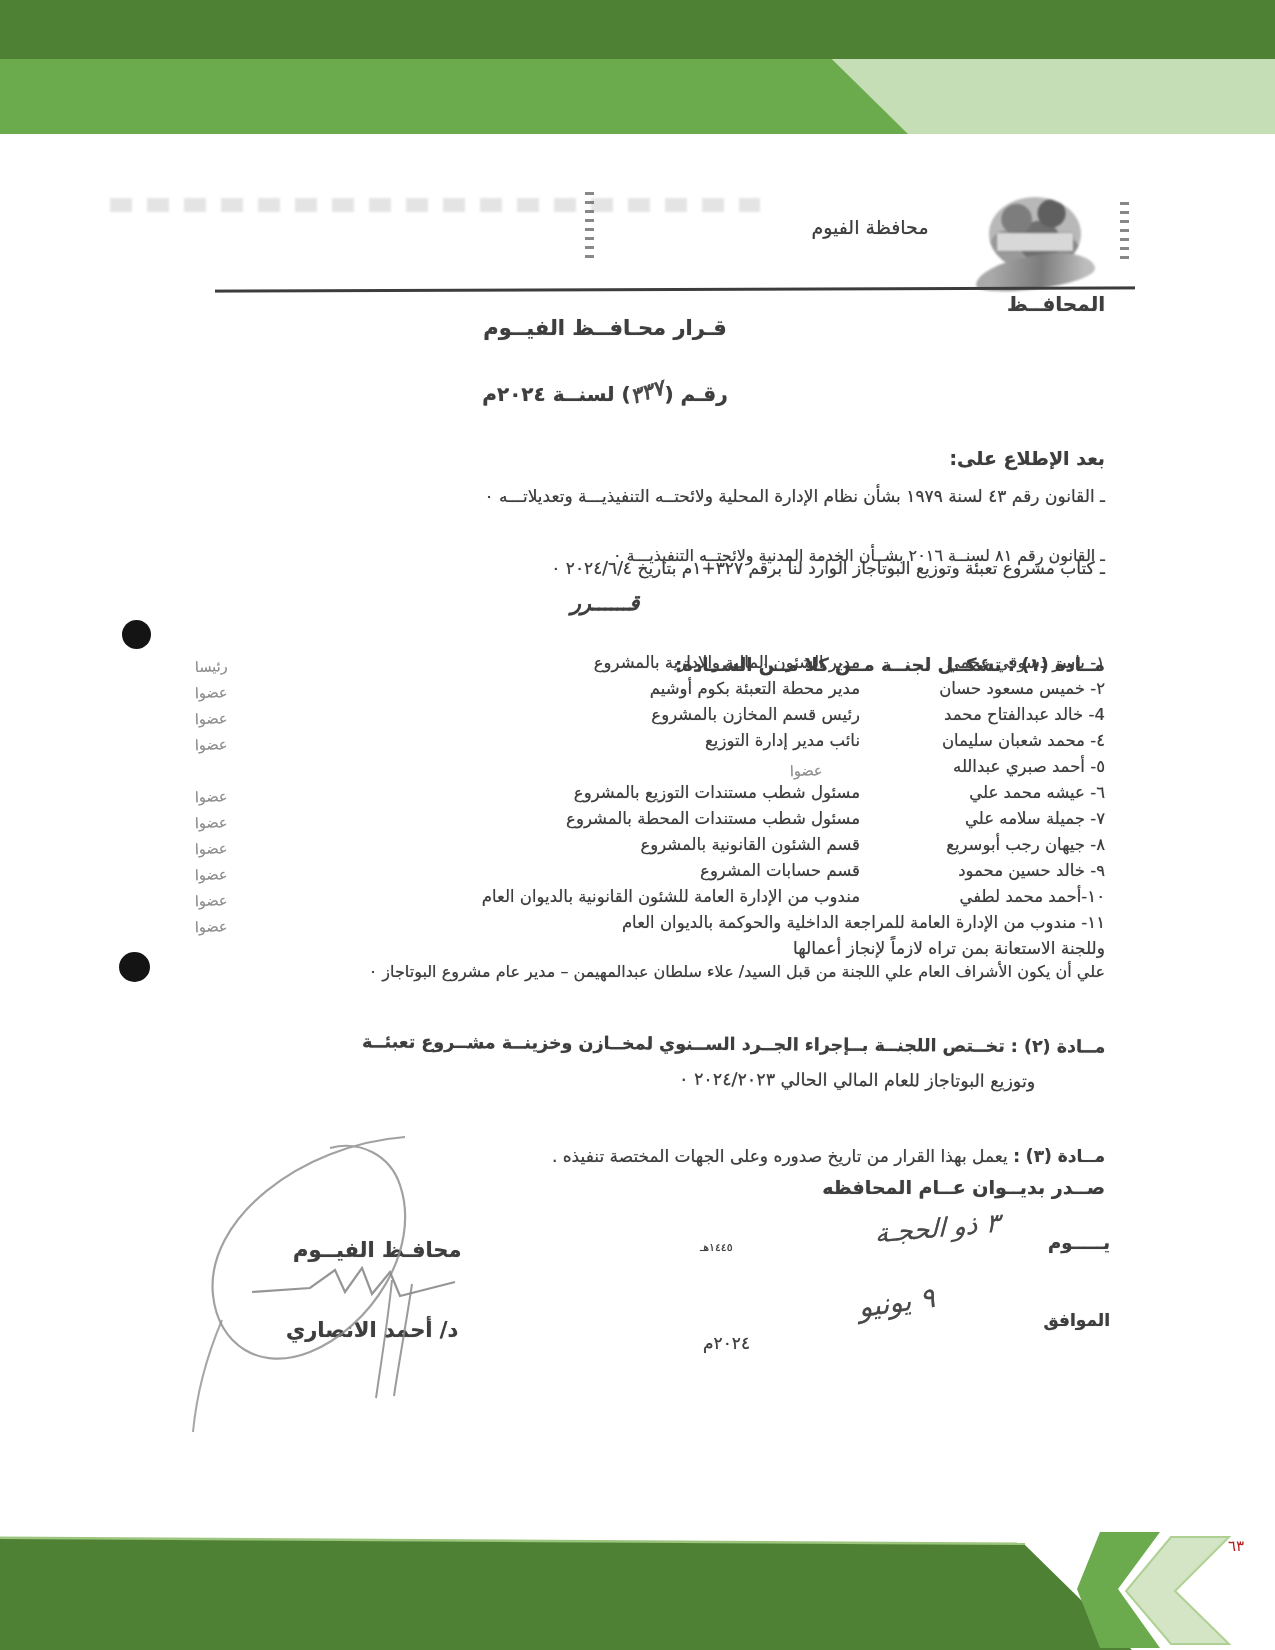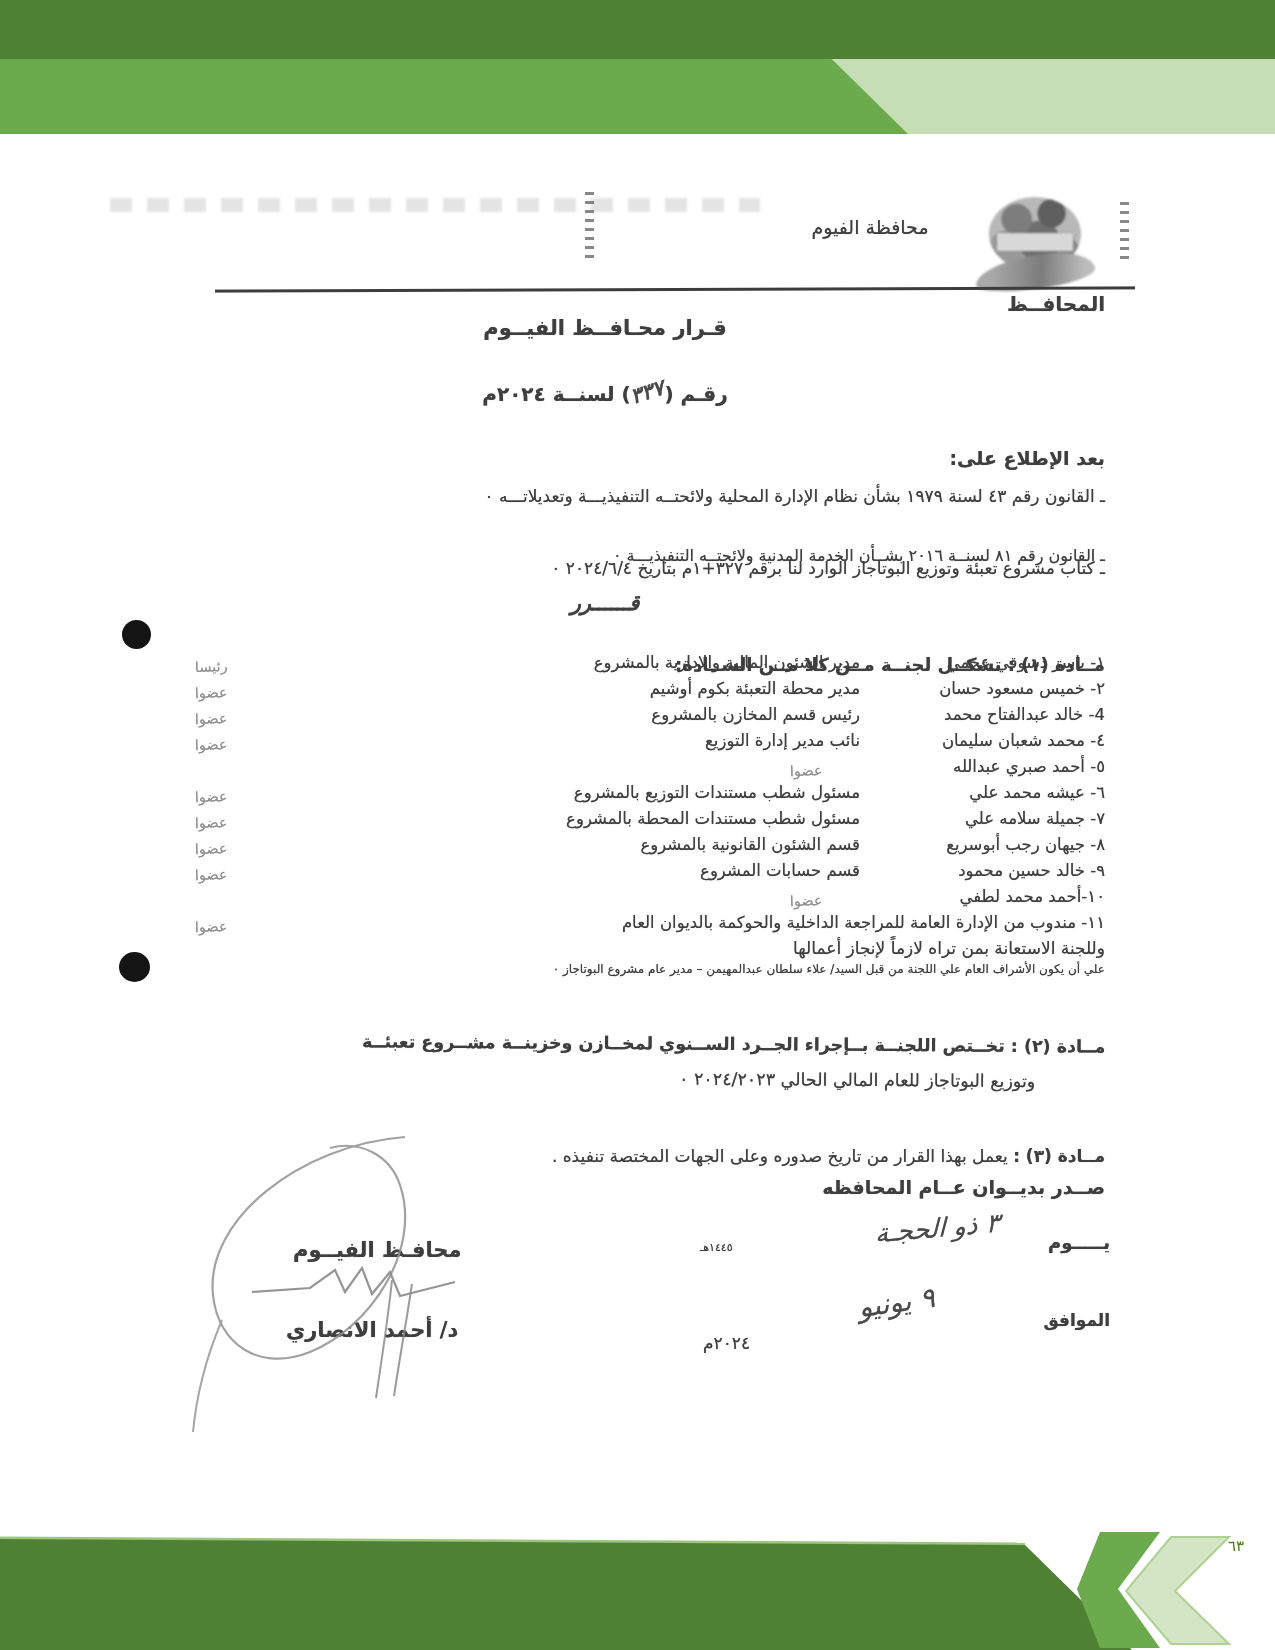--- a/index.html
+++ b/index.html
@@ -52,21 +52,21 @@
   .mrow{display:flex;flex-direction:row;height:26px;line-height:26px;font-size:16.5px;}
   .mrow .nm{width:245px;flex:0 0 auto;}
   .mrow .rl{flex:1 1 auto;}
   .mrow .cap{flex:0 0 70px;text-align:left;font-size:14.5px;line-height:15px;
              transform:translateY(9px) rotate(-2deg);}
   .mrow.wide .nm{width:auto;flex:1 1 auto;}
   
   .hw{font-style:italic;color:#4a4a4a;text-shadow:0 0 .6px rgba(70,70,70,.6);}
   
   .footer-svg{left:0;bottom:0;}
-  .pagenum{left:1228px;top:1537px;font-size:15px;color:#4d7c0f;letter-spacing:2px;}
+  .pagenum{left:1228px;top:1537px;font-size:15px;color:#b91c1c;letter-spacing:2px;}
 </style>
 </head>
 <body>
 
 <div class="abs bar-dark"></div>
 <div class="abs bar-light"></div>
 <div class="abs bar-mid"></div>
 
 <div class="abs noise"></div>
 <div class="abs dash-col" style="left:585px;top:192px;height:66px;"></div>
@@ -141,30 +141,31 @@
     <span class="rl">قسم الشئون القانونية بالمشروع</span>
     <span class="cap faint">عضوا</span>
   </div>
   <div class="mrow">
     <span class="nm">٩- خالد حسين محمود</span>
     <span class="rl">قسم حسابات المشروع</span>
     <span class="cap faint">عضوا</span>
   </div>
   <div class="mrow">
     <span class="nm">١٠-أحمد محمد لطفي</span>
+    <span class="rl">مندوب من الإدارة العامة للشئون القانونية بالديوان العام</span>
     <span class="cap faint">عضوا</span>
   </div>
   <div class="mrow wide">
     <span class="nm">١١- مندوب من الإدارة العامة للمراجعة الداخلية والحوكمة بالديوان العام</span>
     <span class="cap faint">عضوا</span>
   </div>
 </div>
 
 <div class="abs scan right-line" style="top:938px;font-size:17px;">وللجنة الاستعانة بمن تراه لازماً لإنجاز أعمالها</div>
-<div class="abs scan right-line" style="top:962px;font-size:12px;">علي أن يكون الأشراف العام علي اللجنة من قبل السيد/ علاء سلطان عبدالمهيمن – مدير عام مشروع البوتاجاز ٠</div>
+<div class="abs scan right-line" style="top:962px;font-size:16px;">علي أن يكون الأشراف العام علي اللجنة من قبل السيد/ علاء سلطان عبدالمهيمن – مدير عام مشروع البوتاجاز ٠</div>
 
 <div class="abs dot" style="left:119px;top:952px;width:31px;height:30px;"></div>
 
 <div class="abs scan b right-line" style="top:1034px;font-size:17.5px;transform:rotate(.4deg);">مــادة (٢) : تخــتص اللجنــة بــإجراء الجــرد الســنوي لمخــازن وخزينــة مشــروع تعبئــة</div>
 <div class="abs scan right-line" style="top:1070px;right:240px;font-size:17.5px;transform:rotate(.4deg);">وتوزيع البوتاجاز للعام المالي الحالي ٢٠٢٤/٢٠٢٣ ٠</div>
 
 <div class="abs scan right-line" style="top:1146px;font-size:17px;">
   <span class="b">مــادة (٣) :</span><span> يعمل بهذا القرار من تاريخ صدوره وعلى الجهات المختصة تنفيذه .</span>
 </div>
 <div class="abs scan b right-line" style="top:1176px;font-size:19px;">صــدر بديــوان عــام المحافظه</div>

